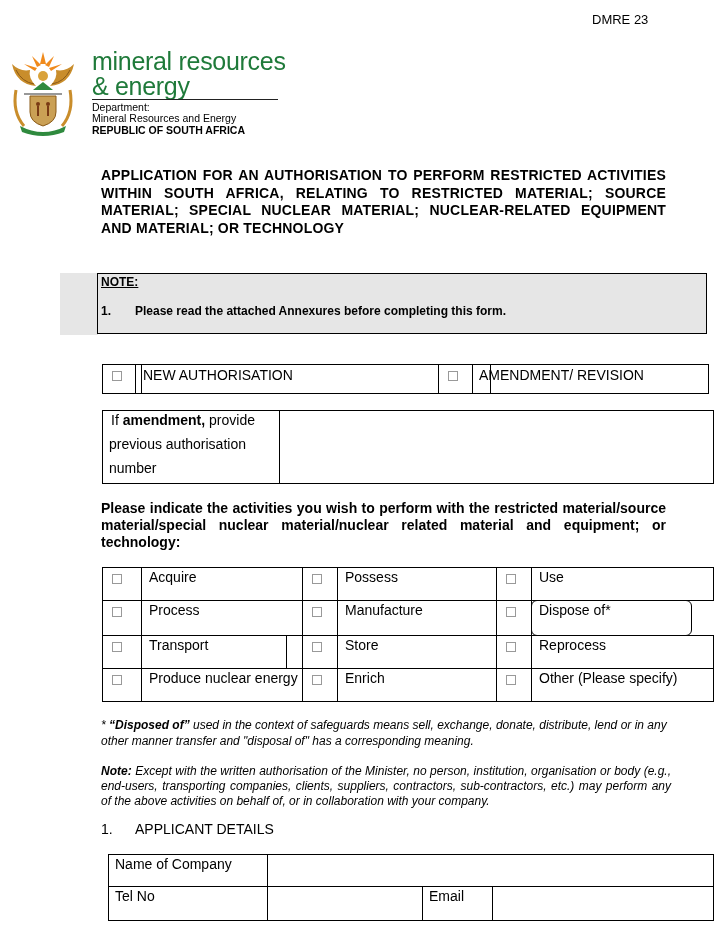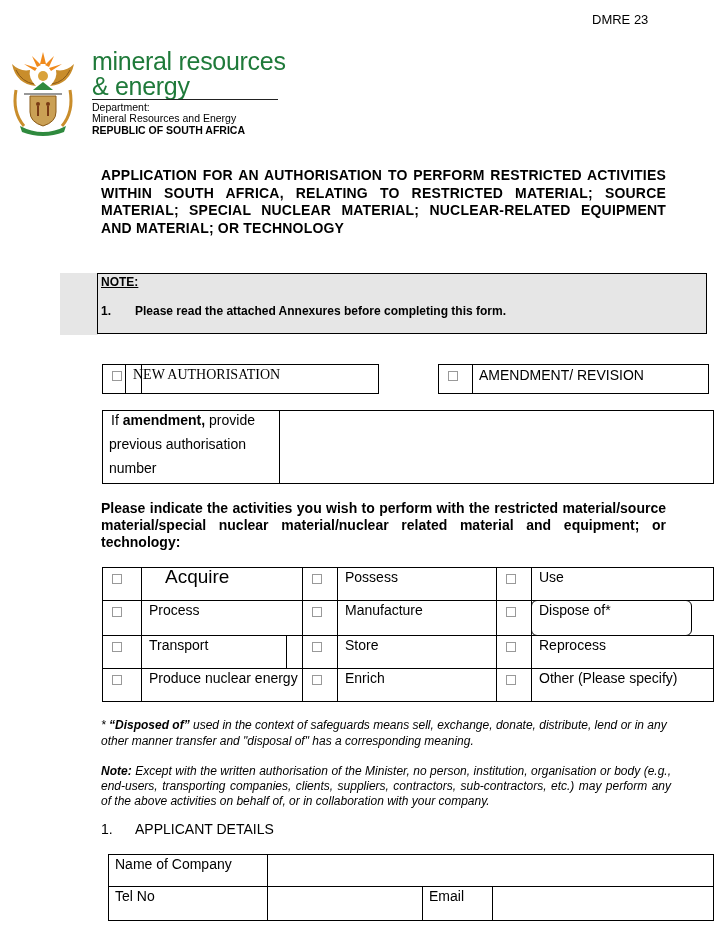--- a/index.html
+++ b/index.html
@@ -104,21 +104,21 @@
 <div class="abs note-gray"></div>
 <div class="abs note-box"></div>
 <div class="abs note-head">NOTE:</div>
 <div class="abs note-num">1.</div>
 <div class="abs note-text">Please read the attached Annexures before completing this form.</div>
 
 <div>
   <div class="cell" style="left:102px;top:364px;width:40px;height:30px;">
     <div class="cb" style="left:9px;top:6px;"></div>
   </div>
-  <div class="cell" style="left:125px;top:364px;width:254px;height:30px;font-family:Liberation Serif, serif;">
+  <div class="cell" style="left:135px;top:364px;width:356px;height:30px;">
     <span class="txt" style="left:7px;top:2px;">NEW AUTHORISATION</span>
   </div>
   <div class="cell" style="left:438px;top:364px;width:35px;height:30px;">
     <div class="cb" style="left:9px;top:6px;"></div>
   </div>
   <div class="cell" style="left:472px;top:364px;width:237px;height:30px;">
     <span class="txt" style="left:6px;top:2px;">AMENDMENT/ REVISION</span>
   </div>
 </div>
 
@@ -133,21 +133,21 @@
   </div>
 </div>
 
 <div class="abs para-bold">Please indicate the activities you wish to perform with the restricted material/source material/special nuclear material/nuclear related material and equipment; or technology:</div>
 
 <div id="activities-table">
     <div class="cell" style="left: 102px; top: 567px; width: 40px; height: 34px;">
       <div class="cb" style="left: 9px; top: 6px;"></div>
     </div>
     <div class="cell" style="left: 141px; top: 567px; width: 162px; height: 34px; overflow: hidden;">
-      <div style="position: absolute; left: 23px; top: 1px; width: 150px; font-size: 19px; line-height: 16px; white-space: normal;">Acquire</div>
+      <div style="position: absolute; left: 7px; top: 1px; width: 150px; font-size: 14px; line-height: 16px; white-space: normal;">Acquire</div>
     </div>
     <div class="cell" style="left: 302px; top: 567px; width: 36px; height: 34px;">
       <div class="cb" style="left: 9px; top: 6px;"></div>
     </div>
     <div class="cell" style="left: 337px; top: 567px; width: 160px; height: 34px; overflow: hidden;">
       <div style="position: absolute; left: 7px; top: 1px; width: 148px; font-size: 14px; line-height: 16px; white-space: normal;">Possess</div>
     </div>
     <div class="cell" style="left: 496px; top: 567px; width: 36px; height: 34px;">
       <div class="cb" style="left: 9px; top: 6px;"></div>
     </div>

